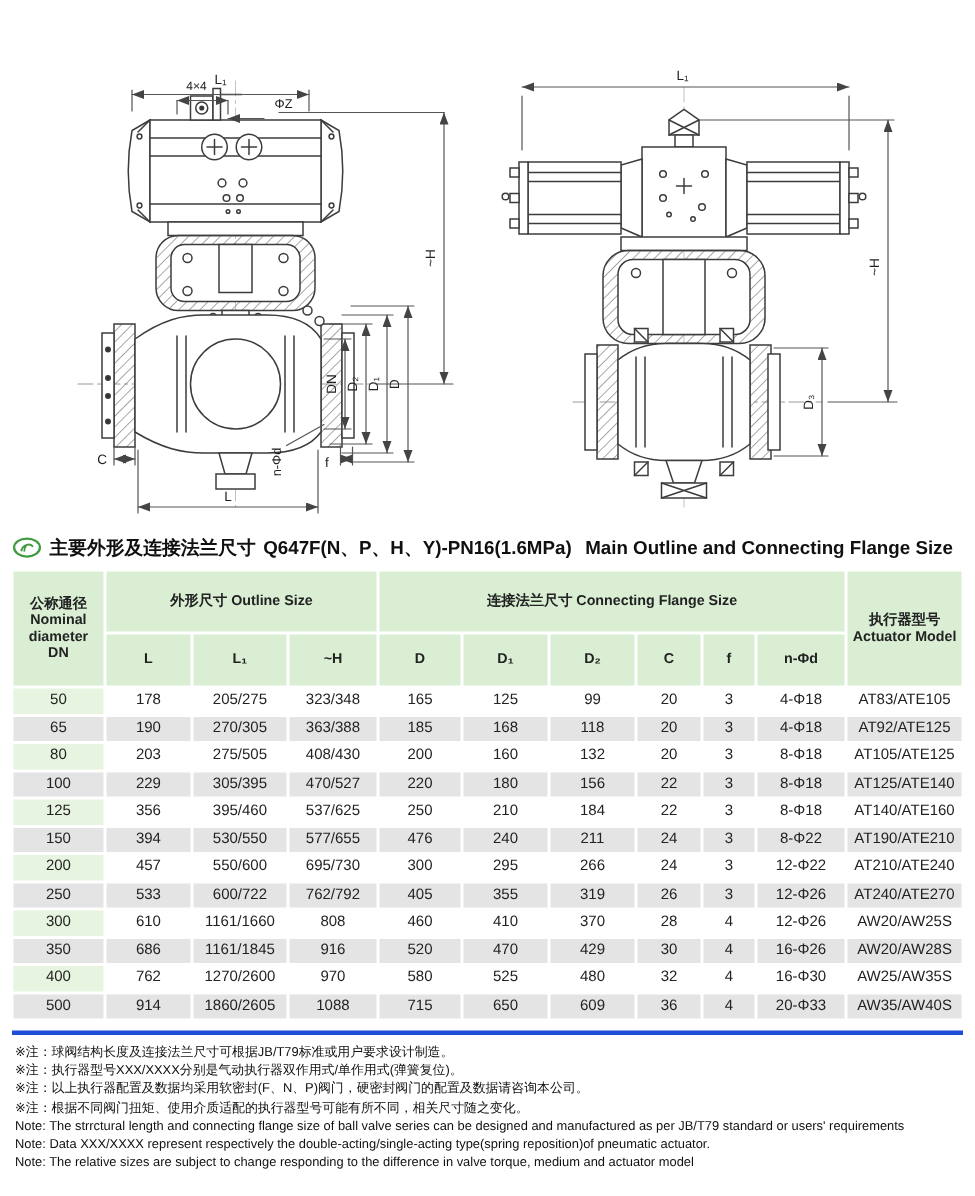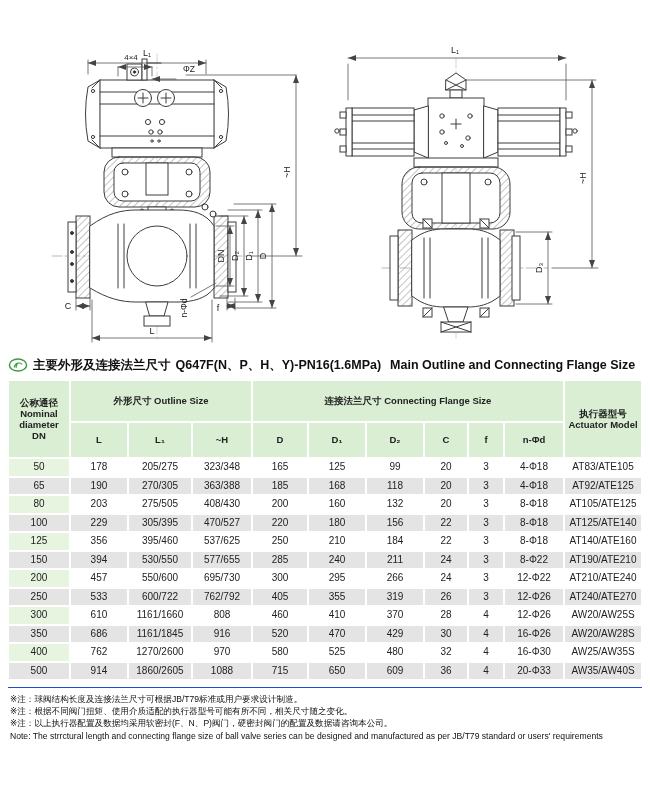--- a/index.html
+++ b/index.html
@@ -20,21 +20,21 @@
     background:var(--header-bg,#d9eed3);
     font-weight:bold;font-size:9.5px;line-height:1.18;padding:6px 0;
   }
   #dim-table .pre{white-space:pre-line;}
   #dim-table thead tr.r1 th{height:28px;}
   #dim-table thead tr.r2 th{height:22px;}
   #dim-table td{background:#fff;height:16.5px;padding:0;line-height:1;}
   #dim-table tbody tr:nth-child(even) td{background:var(--row-alt-bg,#e4e4e4);}
   #dim-table td:first-child{background:var(--dn-col-bg,#e6f4e0);}
   .notes{
-    margin:6px 8px 0 8px;padding:5px 2px 0 2px;border-top:1px solid #1d4ed8;
+    margin:6px 8px 0 8px;padding:5px 2px 0 2px;border-top:3px solid #1d4ed8;
     font-size:8.6px;line-height:1.42;color:#101010;
   }
   .notes div{white-space:nowrap;overflow:hidden;}
   svg text{font-family:"Liberation Sans","DejaVu Sans",sans-serif;font-size:9px;fill:#222;}
   svg .lbl{font-size:9px;}
 </style>
 </head>
 <body>
 
 <div class="page">
@@ -348,21 +348,21 @@
           <td>22</td>
           <td>3</td>
           <td>8-Φ18</td>
           <td>AT140/ATE160</td>
         </tr>
         <tr>
           <td>150</td>
           <td>394</td>
           <td>530/550</td>
           <td>577/655</td>
-          <td>285</td>
+          <td>476</td>
           <td>240</td>
           <td>211</td>
           <td>24</td>
           <td>3</td>
           <td>8-Φ22</td>
           <td>AT190/ATE210</td>
         </tr>
         <tr>
           <td>200</td>
           <td>457</td>
@@ -439,18 +439,21 @@
           <td>36</td>
           <td>4</td>
           <td>20-Φ33</td>
           <td>AW35/AW40S</td>
         </tr>
       </tbody>
   </table>
 
   <div class="notes">
       <div>※注：球阀结构长度及连接法兰尺寸可根据JB/T79标准或用户要求设计制造。</div>
+      <div>※注：执行器型号XXX/XXXX分别是气动执行器双作用式/单作用式(弹簧复位)。</div>
+      <div>※注：以上执行器配置及数据均采用软密封(F、N、P)阀门，硬密封阀门的配置及数据请咨询本公司。</div>
       <div>※注：根据不同阀门扭矩、使用介质适配的执行器型号可能有所不同，相关尺寸随之变化。</div>
-      <div>※注：以上执行器配置及数据均采用软密封(F、N、P)阀门，硬密封阀门的配置及数据请咨询本公司。</div>
       <div>Note: The strrctural length and connecting flange size of ball valve series can be designed and manufactured as per JB/T79 standard or users' requirements</div>
+      <div>Note: Data XXX/XXXX  represent respectively the double-acting/single-acting type(spring reposition)of pneumatic actuator.</div>
+      <div>Note: The relative sizes are subject to change responding to the difference in valve torque, medium and actuator model</div>
     </div>
 
 </div>
 
 </body></html>

